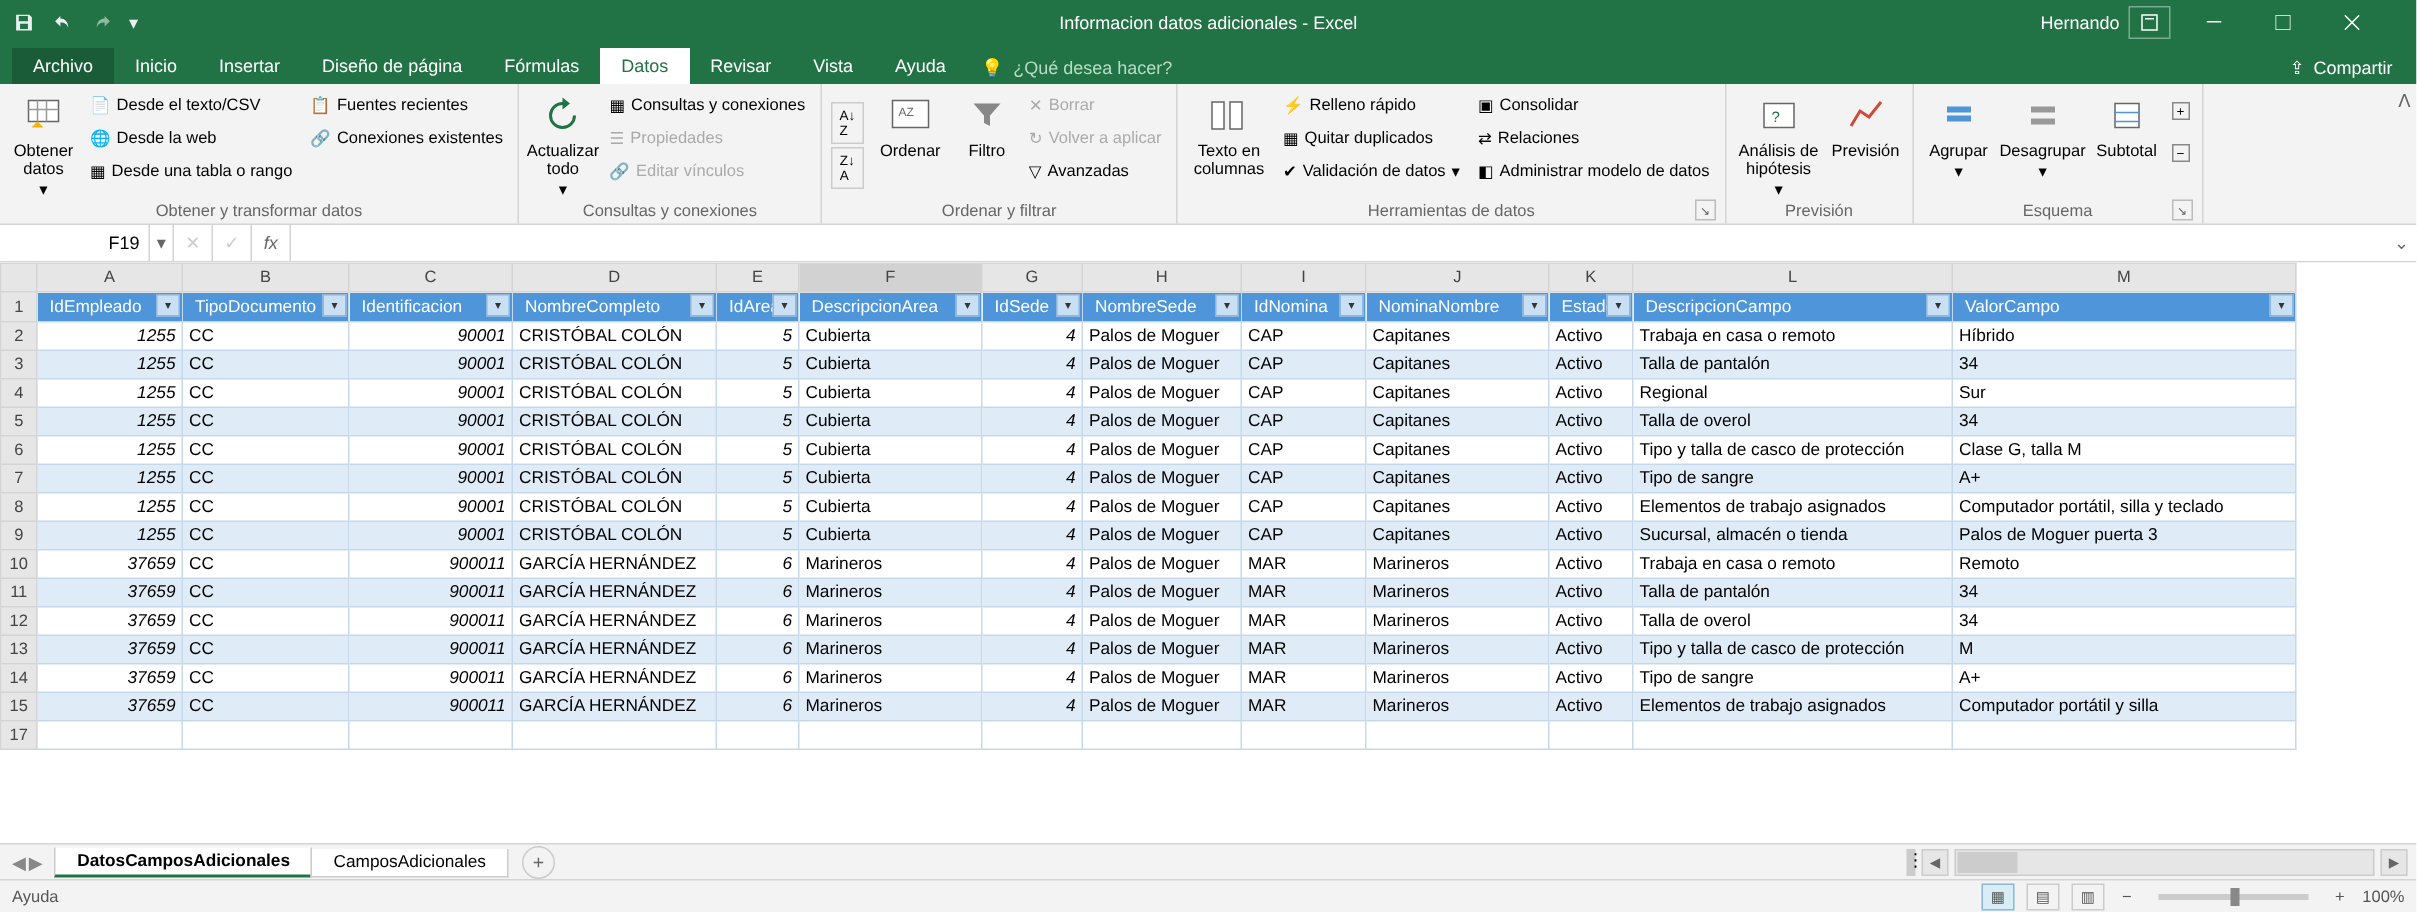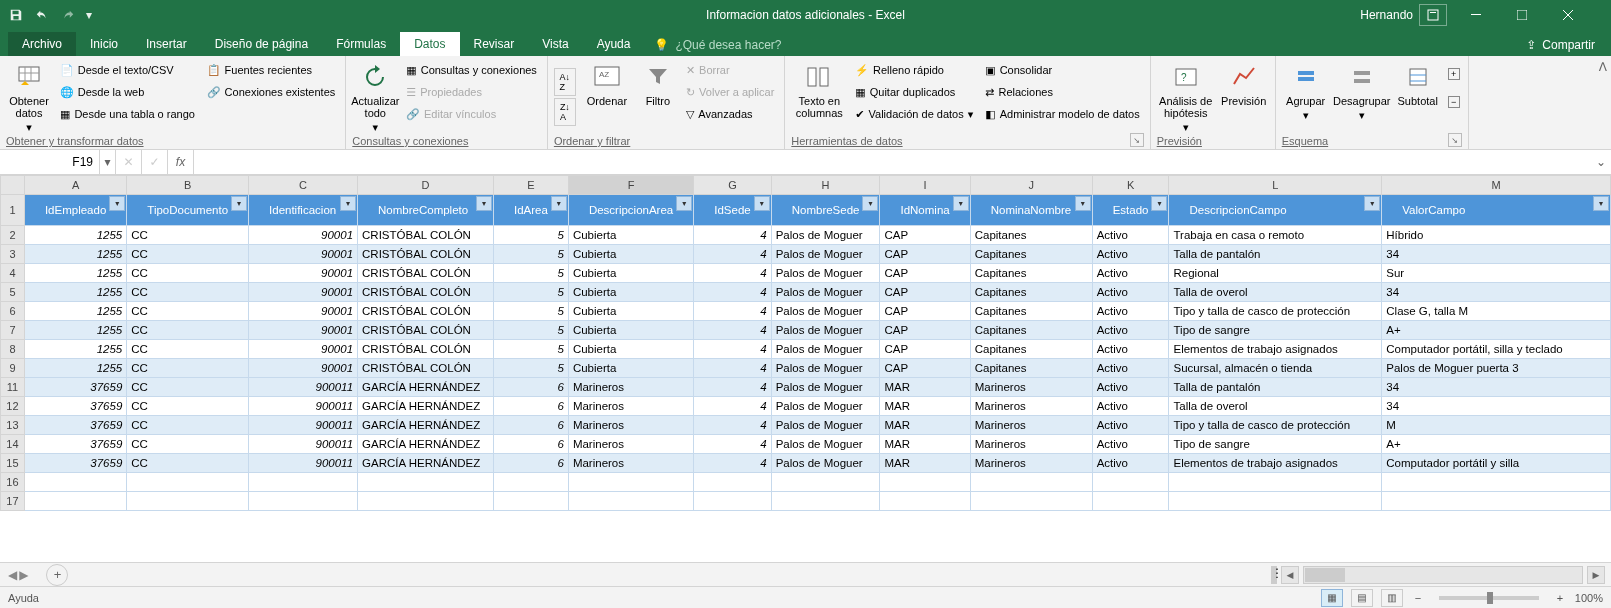--- a/index.html
+++ b/index.html
@@ -20,21 +20,21 @@
 .menutabs .tab { color:#fff; padding:5px 14px 5px; font-size:12px; cursor:pointer; }
 .menutabs .tab.active { background:#fff; color:#217346; }
 .menutabs .tab.file { background:#1a5c38; }
 .menutabs .tellme { display:flex;align-items:center;gap:6px;color:#b8dcc8;padding:4px 10px;}
 .menutabs .share { margin-left:auto; color:#fff; padding:4px 16px; display:flex;align-items:center;gap:6px;}
 
 
 .ribbon { height:94px; background:#f3f3f3; border-bottom:1px solid #d4d4d4; display:flex; }
 .group { border-right:1px solid #d4d4d4; display:flex;flex-direction:column;justify-content:space-between;padding:3px 6px 1px; }
 .group .body { display:flex; gap:4px; flex:1; }
-.group .label { font-size:11px; color:#666; padding:1px 0; position:relative;text-decoration:underline;}
+.group .label { text-align:center; font-size:11px; color:#666; padding:1px 0; position:relative;}
 .group .label .dlg { position:absolute; right:0; bottom:1px; width:14px;height:14px;border:1px solid #bbb;display:flex;align-items:center;justify-content:center;font-size:8px;color:#666;}
 .bigbtn { width:46px; display:flex;flex-direction:column;align-items:center;justify-content:flex-start;gap:2px;padding-top:2px;text-align:center;font-size:11px;line-height:1.1;}
 .bigbtn .ic { width:32px;height:32px;display:flex;align-items:center;justify-content:center;}
 .smallbtn { display:flex;align-items:center;gap:4px;font-size:11px;padding:1px 4px;height:22px;white-space:nowrap;}
 .smallbtn.dis { color:#aaa; }
 .col { display:flex;flex-direction:column;justify-content:flex-start;}
 
 
 .fbar { height:25px; display:flex; align-items:center; border-bottom:1px solid #d4d4d4; background:#fff; }
 .fbar .namebox { width:100px; padding:0 6px; border-right:1px solid #d4d4d4; height:100%; display:flex;align-items:center;}
@@ -46,21 +46,21 @@
 .fbar .expand { width:20px;text-align:center;color:#666;}
 
 
 .gridwrap { flex:1; display:flex; overflow:hidden; background:#fff; position:relative;}
 .gridwrap table { border-collapse:collapse; table-layout:fixed; }
 .colhdr th { background:#e6e6e6; border:1px solid #d4d4d4; font-weight:normal; font-size:11px; color:#444; height:19px; }
 .colhdr th.sel { background:#d2d2d2; }
 .rowhdr { background:#e6e6e6; border:1px solid #d4d4d4; text-align:center; font-size:11px; color:#444; width:24px;}
 .corner { background:#e6e6e6; border:1px solid #d4d4d4; width:24px; }
 
-.thcell { background:#4e95d9; color:#fff; border:1px solid #c6d9ec; font-size:11.5px; padding:1px 20px; position:relative; text-align:left; height:31px; white-space:nowrap;}
+.thcell { background:#4e95d9; color:#fff; border:1px solid #c6d9ec; font-size:11.5px; padding:1px 8px; position:relative; text-align:left; height:20px; white-space:nowrap;}
 .thcell .flt { position:absolute; right:1px; top:1px; width:16px;height:15px;background:#c9dff3;border:1px solid #8fb5da;display:flex;align-items:center;justify-content:center;}
 .thcell .flt::after{content:"▾";font-size:8px;color:#333;}
 
 .datacell { border:1px solid #c6d9ec; font-size:11.5px; padding:1px 4px; height:19px; white-space:nowrap; overflow:hidden;}
 tr.even .datacell { background:#dfecf7; }
 tr.odd .datacell { background:#fff; }
 .datacell.num { text-align:right;font-style:italic; }
 
 .gridscroll { overflow:auto; flex:1;}
 
@@ -565,20 +565,36 @@
             <td class="datacell num">5</td>
             <td class="datacell ">Cubierta</td>
             <td class="datacell num">4</td>
             <td class="datacell ">Palos de Moguer</td>
             <td class="datacell ">CAP</td>
             <td class="datacell ">Capitanes</td>
             <td class="datacell ">Activo</td>
             <td class="datacell ">Sucursal, almacén o tienda</td>
             <td class="datacell ">Palos de Moguer puerta 3</td>
           </tr>
+          <tr class="odd">
+            <td class="rowhdr">10</td>
+            <td class="datacell num">37659</td>
+            <td class="datacell ">CC</td>
+            <td class="datacell num">900011</td>
+            <td class="datacell ">GARCÍA HERNÁNDEZ</td>
+            <td class="datacell num">6</td>
+            <td class="datacell ">Marineros</td>
+            <td class="datacell num">4</td>
+            <td class="datacell ">Palos de Moguer</td>
+            <td class="datacell ">MAR</td>
+            <td class="datacell ">Marineros</td>
+            <td class="datacell ">Activo</td>
+            <td class="datacell ">Trabaja en casa o remoto</td>
+            <td class="datacell ">Remoto</td>
+          </tr>
           <tr class="even">
             <td class="rowhdr">11</td>
             <td class="datacell num">37659</td>
             <td class="datacell ">CC</td>
             <td class="datacell num">900011</td>
             <td class="datacell ">GARCÍA HERNÁNDEZ</td>
             <td class="datacell num">6</td>
             <td class="datacell ">Marineros</td>
             <td class="datacell num">4</td>
             <td class="datacell ">Palos de Moguer</td>
@@ -644,36 +660,20 @@
             <td class="datacell ">GARCÍA HERNÁNDEZ</td>
             <td class="datacell num">6</td>
             <td class="datacell ">Marineros</td>
             <td class="datacell num">4</td>
             <td class="datacell ">Palos de Moguer</td>
             <td class="datacell ">MAR</td>
             <td class="datacell ">Marineros</td>
             <td class="datacell ">Activo</td>
             <td class="datacell ">Elementos de trabajo asignados</td>
             <td class="datacell ">Computador portátil y silla</td>
-          </tr>
-          <tr>
-            <td class="rowhdr">16</td>
-            <td class="datacell"></td>
-            <td class="datacell"></td>
-            <td class="datacell"></td>
-            <td class="datacell"></td>
-            <td class="datacell"></td>
-            <td class="datacell"></td>
-            <td class="datacell"></td>
-            <td class="datacell"></td>
-            <td class="datacell"></td>
-            <td class="datacell"></td>
-            <td class="datacell"></td>
-            <td class="datacell"></td>
-            <td class="datacell"></td>
           </tr>
           <tr>
             <td class="rowhdr">17</td>
             <td class="datacell"></td>
             <td class="datacell"></td>
             <td class="datacell"></td>
             <td class="datacell"></td>
             <td class="datacell"></td>
             <td class="datacell"></td>
             <td class="datacell"></td>
@@ -686,20 +686,24 @@
           </tr>
         </tbody>
       </table>
   </div>
 </div>
 
 <div class="sheettabs">
   <div class="nav">
     <span>◀</span>
     <span>▶</span>
+  </div>
+  <div class="tabs">
+    <div class="stab active">DatosCamposAdicionales</div>
+    <div class="stab">CamposAdicionales</div>
   </div>
   <div class="addsheet">+</div>
   <div class="hscroll">
     <div style="width:6px;height:18px;background:#ccc;margin-right:2px">⋮</div>
     <div class="sbtn">◀</div>
     <div class="strack">
         <div class="sthumb"></div>
       </div>
     <div class="sbtn">▶</div>
   </div>

